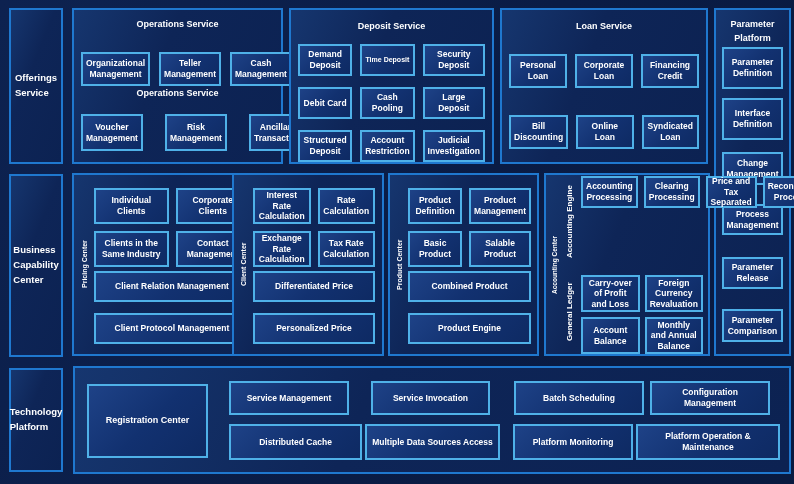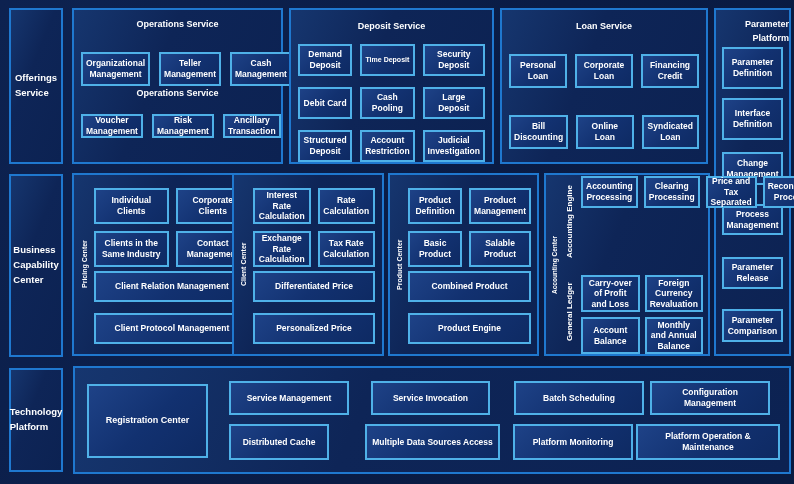--- a/index.html
+++ b/index.html
@@ -15,21 +15,21 @@
   .flexbox{position:static;flex:1;}
   .row{position:absolute;display:flex;}
   .grid{position:absolute;display:grid;}
   .title{position:absolute;left:0;right:0;text-align:center;font-weight:bold;font-size:9px;}
   .rail-text{position:absolute;inset:0;display:flex;align-items:center;justify-content:center;
        text-align:left;font-weight:bold;font-size:9.5px;line-height:1.55;white-space:pre-line;}
   .vlab{position:absolute;display:flex;align-items:center;justify-content:center;
        writing-mode:vertical-rl;transform:rotate(180deg);font-weight:bold;font-size:7px;
        text-align:center;}
   .sm-text{font-size:7px;}
-  .pre{white-space:pre-line;line-height:1.6;text-align:right;}
+  .pre{white-space:pre-line;line-height:1.6;}
 </style>
 </head>
 <body>
 
 <div class="stage">
 
   <div class="sec" style="left:9px;top:8px;width:54px;height:156px">
     <div class="rail-text">Offerings
 Service</div>
   </div>
@@ -44,21 +44,21 @@
   </div>
 
   <div class="sec" style="left:72px;top:8px;width:211px;height:156px">
     <div class="title" style="top:9px">Operations Service</div>
     <div class="row" style="left:7px;right:7px;top:42px;height:34px;gap:9px">
       <div class="box flexbox">Organizational Management</div>
       <div class="box flexbox">Teller Management</div>
       <div class="box flexbox">Cash Management</div>
     </div>
     <div class="title" style="top:78px">Operations Service</div>
-    <div class="row" style="left:7px;right:7px;top:104px;height:24px;gap:9px">
+    <div class="row" style="left:7px;right:7px;top:104px;height:37px;gap:22px">
       <div class="box flexbox">Voucher Management</div>
       <div class="box flexbox">Risk Management</div>
       <div class="box flexbox">Ancillary Transaction</div>
     </div>
   </div>
 
   <div class="sec" style="left:289px;top:8px;width:205px;height:156px">
     <div class="title" style="top:11px">Deposit Service</div>
     <div class="grid" style="left:7px;right:7px;top:34px;grid-template-columns:repeat(3,1fr);gap:11px 8px;grid-auto-rows:32px">
       <div class="box flexbox">Demand Deposit</div>
@@ -151,19 +151,19 @@
       <div class="box flexbox">Monthly and Annual Balance</div>
     </div>
   </div>
 
   <div class="sec" style="left:73px;top:366px;width:718px;height:108px">
     <div class="box" style="left:12px;top:16px;width:121px;height:74px;font-size:9px">Registration Center</div>
     <div class="box" style="left:154px;top:13px;width:120px;height:34px">Service Management</div>
     <div class="box" style="left:296px;top:13px;width:119px;height:34px">Service Invocation</div>
     <div class="box" style="left:439px;top:13px;width:130px;height:34px">Batch Scheduling</div>
     <div class="box" style="left:575px;top:13px;width:120px;height:34px">Configuration Management</div>
-    <div class="box" style="left:154px;top:56px;width:100px;height:36px">Distributed Cache</div>
+    <div class="box" style="left:154px;top:56px;width:133px;height:36px">Distributed Cache</div>
     <div class="box" style="left:290px;top:56px;width:135px;height:36px">Multiple Data Sources Access</div>
     <div class="box" style="left:438px;top:56px;width:120px;height:36px">Platform Monitoring</div>
     <div class="box" style="left:561px;top:56px;width:144px;height:36px">Platform Operation &amp; Maintenance</div>
   </div>
 
 </div>
 
 </body></html>

